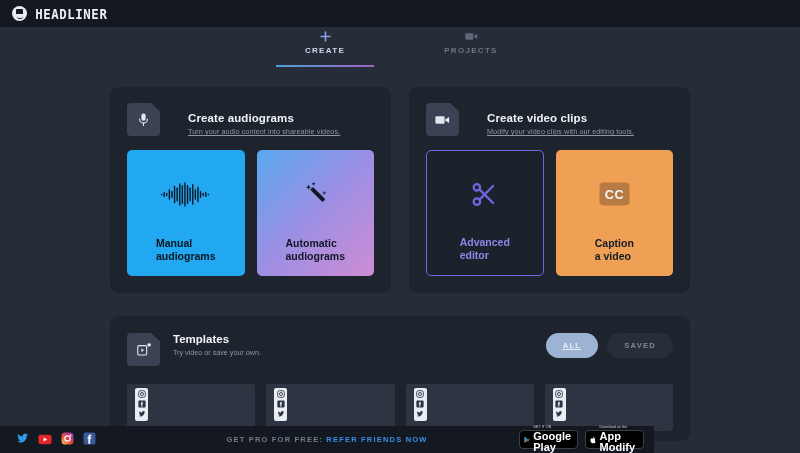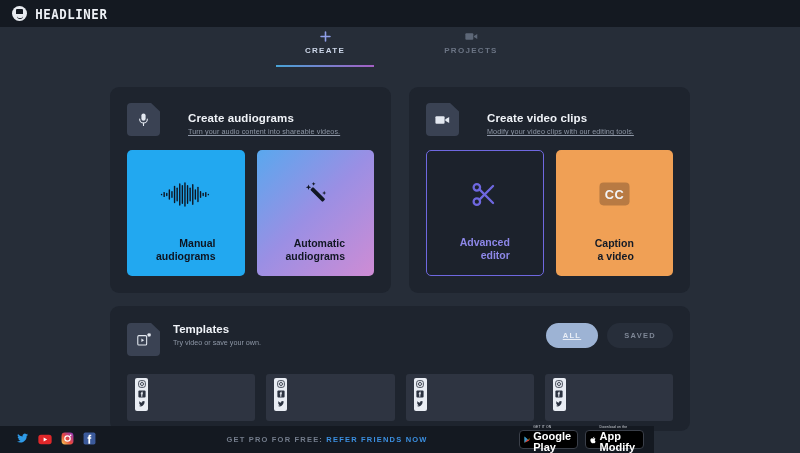--- a/index.html
+++ b/index.html
@@ -85,35 +85,35 @@
   .tile {
     width: 122px; height: 126px; border-radius: 5px;
     display: flex; flex-direction: column; align-items: center;
     justify-content: flex-end; cursor: pointer; position: relative;
   }
   .tile-ico {
     position: absolute; top: 0; left: 0; right: 0; bottom: 38px;
     display: flex; align-items: center; justify-content: center;
   }
   .tile-label {
-    font-size: 10.5px; font-weight: 700; text-align: right;
+    font-size: 10.5px; font-weight: 700; text-align: left;
     line-height: 1.25; margin-bottom: 13px;
   }
   .tile-manual { background: #22a8f0; }
   .tile-manual .tile-label { color: #0e1420; }
   .tile-auto { background: linear-gradient(135deg, #59a8ee 0%, #9a8fe4 48%, #cf8cd4 100%); }
   .tile-auto .tile-label { color: #111724; }
   .tile-caption { background: #f0a055; }
   .tile-caption .tile-label { color: #131a26; }
   .tile-adv { background: #1c222c; border: 1.5px solid #6f68e0; }
   .tile-adv .tile-label { color: #8d87e8; }
 
   
   .templates {
-    position: absolute; left: 110px; top: 306px; width: 580px;
+    position: absolute; left: 110px; top: 316px; width: 580px;
     height: 125px; background: #1e242e; border-radius: 9px;
     padding: 17px 17px 0 17px; overflow: hidden;
   }
   .tpl-head { display: flex; align-items: flex-start; }
   .tpl-texts { margin-left: 13px; }
   .tpl-title { color: #f0f3f8; font-size: 11.5px; font-weight: 700; }
   .tpl-sub { color: #8e97a6; font-size: 7.2px; margin-top: 3px; }
   .tpl-pills { margin-left: auto; display: flex; gap: 9px; align-items: center; }
   .pill {
     font-size: 7.5px; font-weight: 700; letter-spacing: 1.3px;

